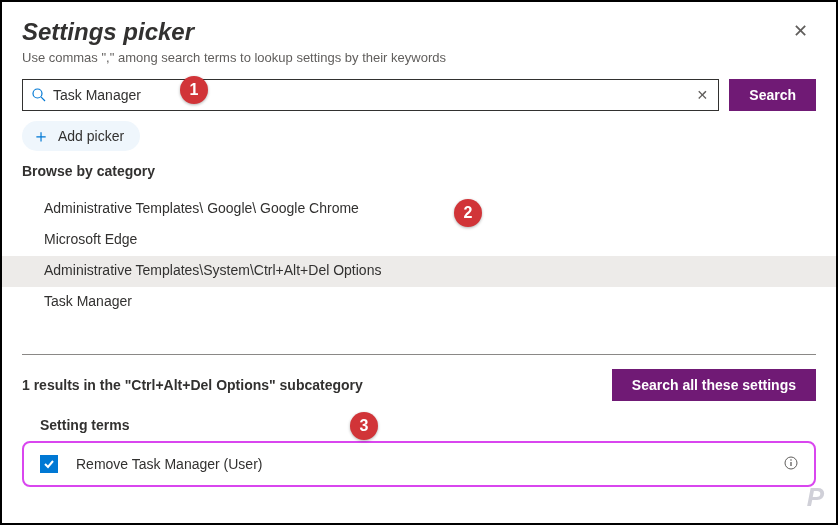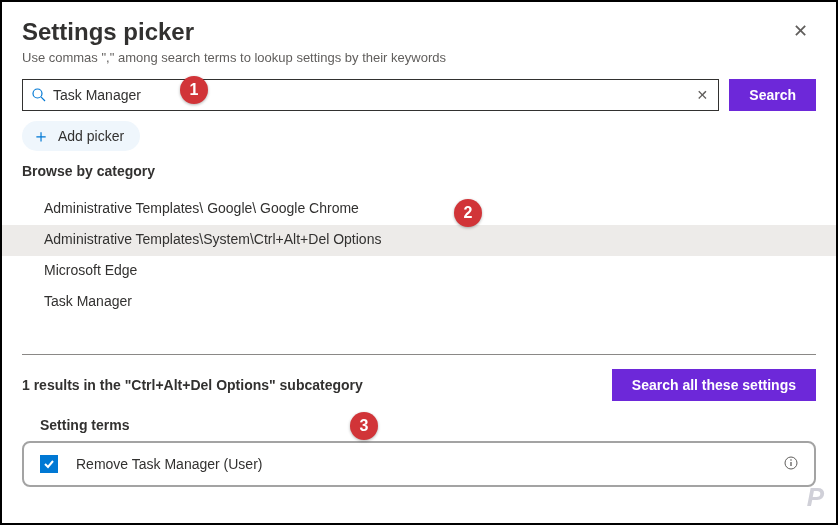--- a/index.html
+++ b/index.html
@@ -9,21 +9,21 @@
     background: #fff;
     color: #323130;
     width: 838px;
     height: 525px;
     overflow: hidden;
     border: 2px solid #000;
     position: relative;
   }
   .panel { padding: 16px 20px 0 20px; }
   .header-row { display: flex; align-items: flex-start; justify-content: space-between; }
-  .title { font-size: 24px; font-weight: 600; margin: 0 0 4px 0; }
+  .title { font-size: 24px; font-weight: 600; margin: 0 0 4px 0; font-style: italic; }
   .subtitle { font-size: 13px; color: #605e5c; margin-bottom: 14px; }
   .close-x { font-size: 18px; color: #605e5c; padding: 4px 8px; cursor: pointer; line-height: 1; }
   .search-row { display: flex; gap: 10px; margin-bottom: 10px; }
   .search-box {
     flex: 1;
     display: flex;
     align-items: center;
     border: 1px solid #323130;
     height: 32px;
     padding: 0 8px;
@@ -33,21 +33,21 @@
   .search-input {
     flex: 1;
     border: none;
     outline: none;
     font-size: 14px;
     padding: 0 6px;
     color: #323130;
   }
   .clear-x { color: #605e5c; font-size: 14px; cursor: pointer; padding: 0 2px; }
   .btn-primary {
-    background: #6d28d9;
+    background: #701a75;
     color: #fff;
     font-size: 14px;
     font-weight: 600;
     border: none;
     height: 32px;
     padding: 0 20px;
     cursor: pointer;
   }
   .add-filter {
     display: inline-flex;
@@ -69,21 +69,21 @@
     font-size: 14px;
     padding: 6px 20px 9px 42px;
     cursor: pointer;
   }
   .category-item.selected { background: #edebe9; }
   .divider { border: none; border-top: 1px solid #8a8886; margin: 36px 0 14px 0; }
   .results-row { display: flex; justify-content: space-between; align-items: center; margin-bottom: 10px; }
   .results-text { font-size: 14px; font-weight: 600; }
   .setting-header { font-size: 14px; font-weight: 600; padding: 6px 0 6px 18px; }
   .setting-row-wrap {
-    border: 2px solid #a3a3a3;
+    border: 2px solid #d946ef;
     border-radius: 8px;
     margin: 2px 0 0 0;
     padding: 4px;
   }
   .setting-row {
     display: flex;
     align-items: center;
     padding: 8px 12px;
     font-size: 14px;
   }
@@ -143,22 +143,22 @@
   </div>
 
   <button class="add-filter">
     <span class="plus">＋</span>
     <span>Add picker</span>
   </button>
 
   <div class="browse-label">Browse by category</div>
   <div class="category-list" id="category-list">
       <div class="category-item">Administrative Templates\ Google\ Google Chrome</div>
+      <div class="category-item">Microsoft Edge</div>
       <div class="category-item selected">Administrative Templates\System\Ctrl+Alt+Del Options</div>
-      <div class="category-item">Microsoft Edge</div>
       <div class="category-item">Task Manager</div>
     </div>
 
   <hr class="divider">
 
   <div class="results-row">
     <div class="results-text">1 results in the "Ctrl+Alt+Del Options" subcategory</div>
     <button class="btn-primary">Search all these settings</button>
   </div>
 

